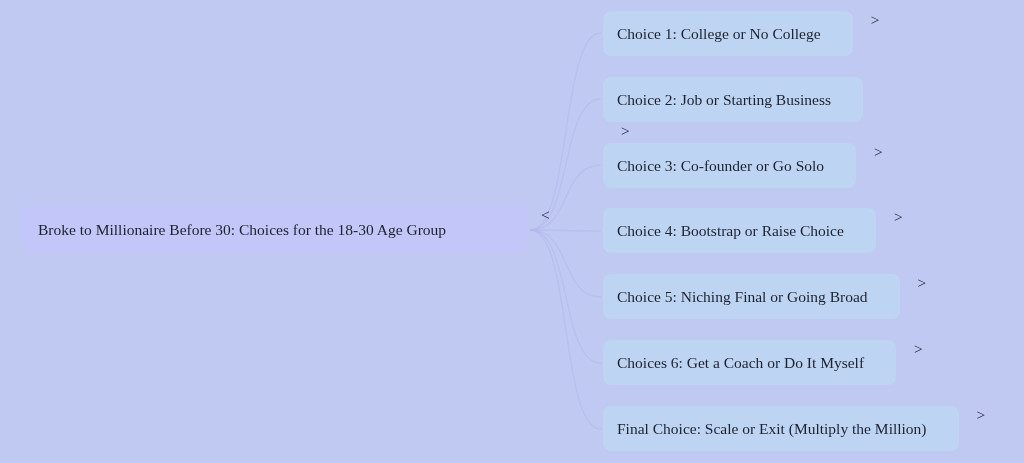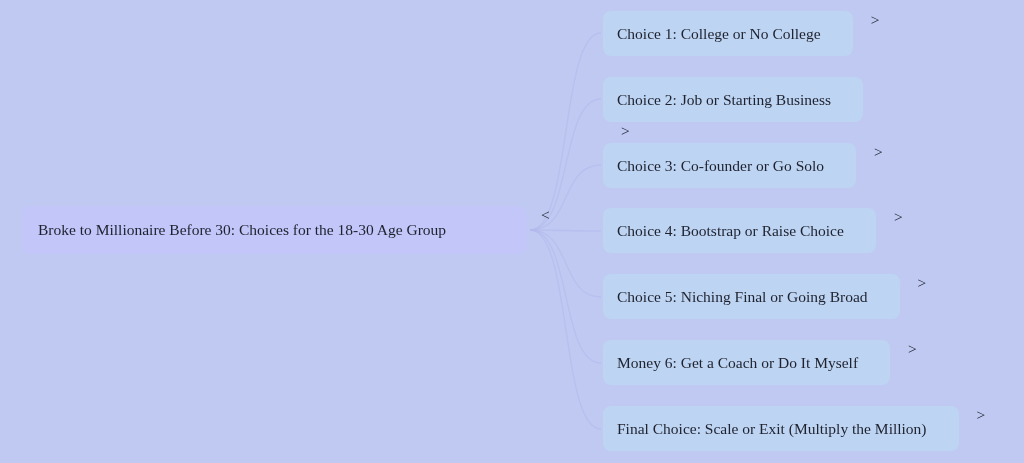--- a/index.html
+++ b/index.html
@@ -102,21 +102,21 @@
 
   <div class="row choice-row r5">
     <div class="node choice">
       <span>Choice 5: Niching Final or Going Broad</span>
     </div>
     <span class="arrow">&gt;</span>
   </div>
 
   <div class="row choice-row r6">
     <div class="node choice">
-      <span>Money 6: Get a Coach or Do It Myself</span>
+      <span>Choices 6: Get a Coach or Do It Myself</span>
     </div>
     <span class="arrow">&gt;</span>
   </div>
 
   <div class="row choice-row r7">
     <div class="node choice">
       <span>Final Choice: Scale or Exit (Multiply the Million)</span>
     </div>
     <span class="arrow">&gt;</span>
   </div>

